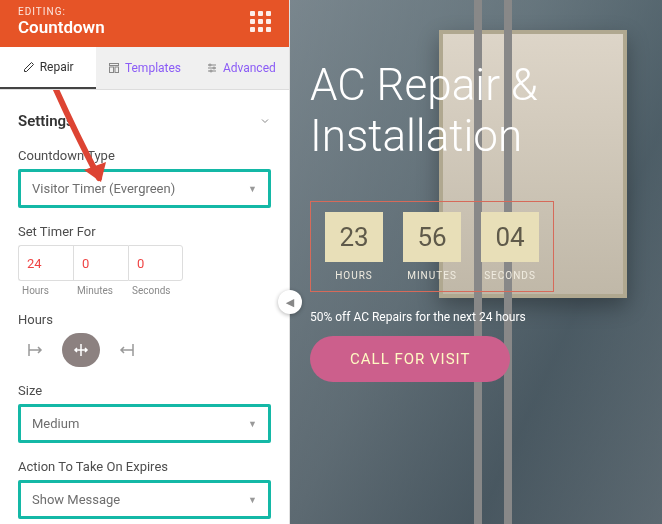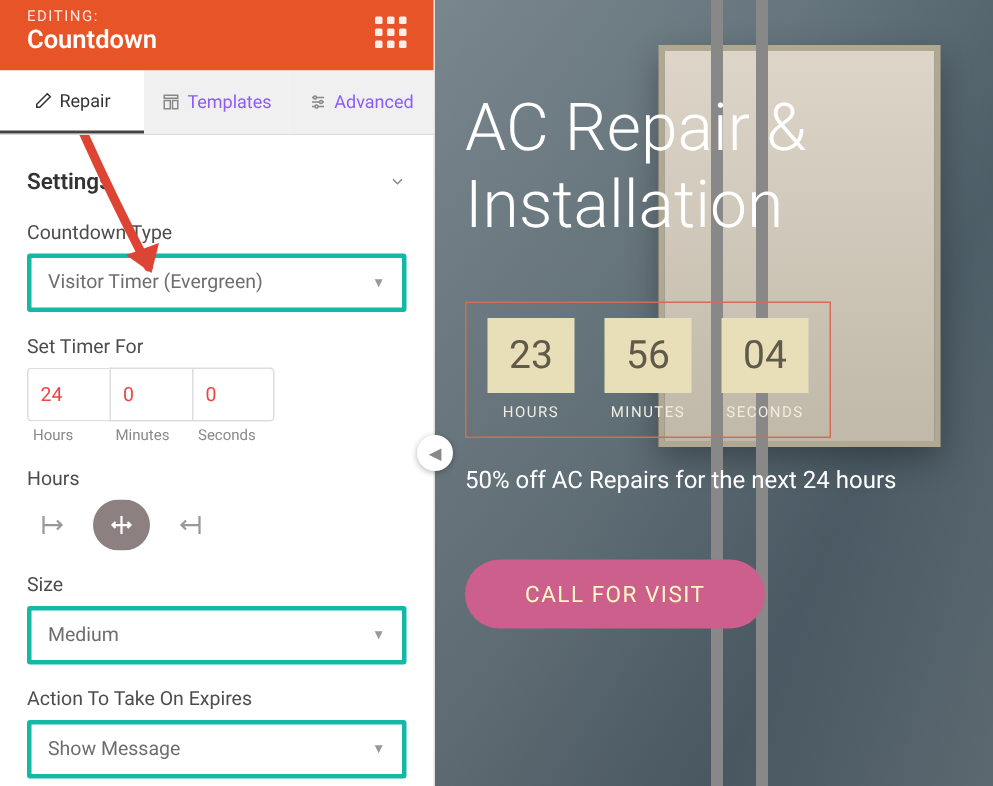--- a/index.html
+++ b/index.html
@@ -32,21 +32,21 @@
 .preview{flex:1;position:relative;background:linear-gradient(rgba(70,90,100,.55),rgba(60,75,85,.6)),linear-gradient(115deg,#b8bcc0 0%,#8d979c 40%,#5a6870 70%,#8a9499 100%);color:#fff;padding:60px 0 0 20px}
 .preview::before{content:"";position:absolute;top:30px;right:35px;width:180px;height:260px;background:linear-gradient(#ddd5c8,#c0b8a8);border:4px solid #b0a890;box-shadow:0 8px 20px rgba(0,0,0,.3)}
 .preview::after{content:"";position:absolute;top:0;right:150px;width:8px;height:100%;background:#888;box-shadow:-30px 0 0 #888}
 .pv-content{position:relative;z-index:2}
 .hl{font-size:44px;font-weight:300;line-height:1.15;margin-bottom:40px}
 .cd-box{border:1px solid #d66a5a;display:inline-block;padding:10px 14px;margin-bottom:18px}
 .cd-row{display:flex;gap:20px}
 .cd-item{text-align:center}
 .cd-num{background:#e8dfb8;color:#5f5a4a;font-size:26px;font-weight:400;padding:10px 14px;min-width:58px;display:inline-block}
 .cd-lbl{font-size:10px;letter-spacing:1px;margin-top:8px;color:#f0ece0}
-.promo{font-size:16px;margin-bottom:44px}
+.promo{font-size:12px;margin-bottom:12px}
 .cta{background:#cc5f8c;border:none;color:#fef9c3;padding:14px 40px;border-radius:30px;font-size:15px;letter-spacing:1px;cursor:pointer}
 .handle{position:absolute;left:-12px;top:290px;width:24px;height:24px;background:#fff;border-radius:50%;box-shadow:0 1px 4px rgba(0,0,0,.3);display:flex;align-items:center;justify-content:center;color:#888;font-size:11px;z-index:5}
 </style>
 </head>
 <body>
 
 <div class="sidebar">
   <div class="header">
     <div class="header-text">
       <div class="e">EDITING:</div>

